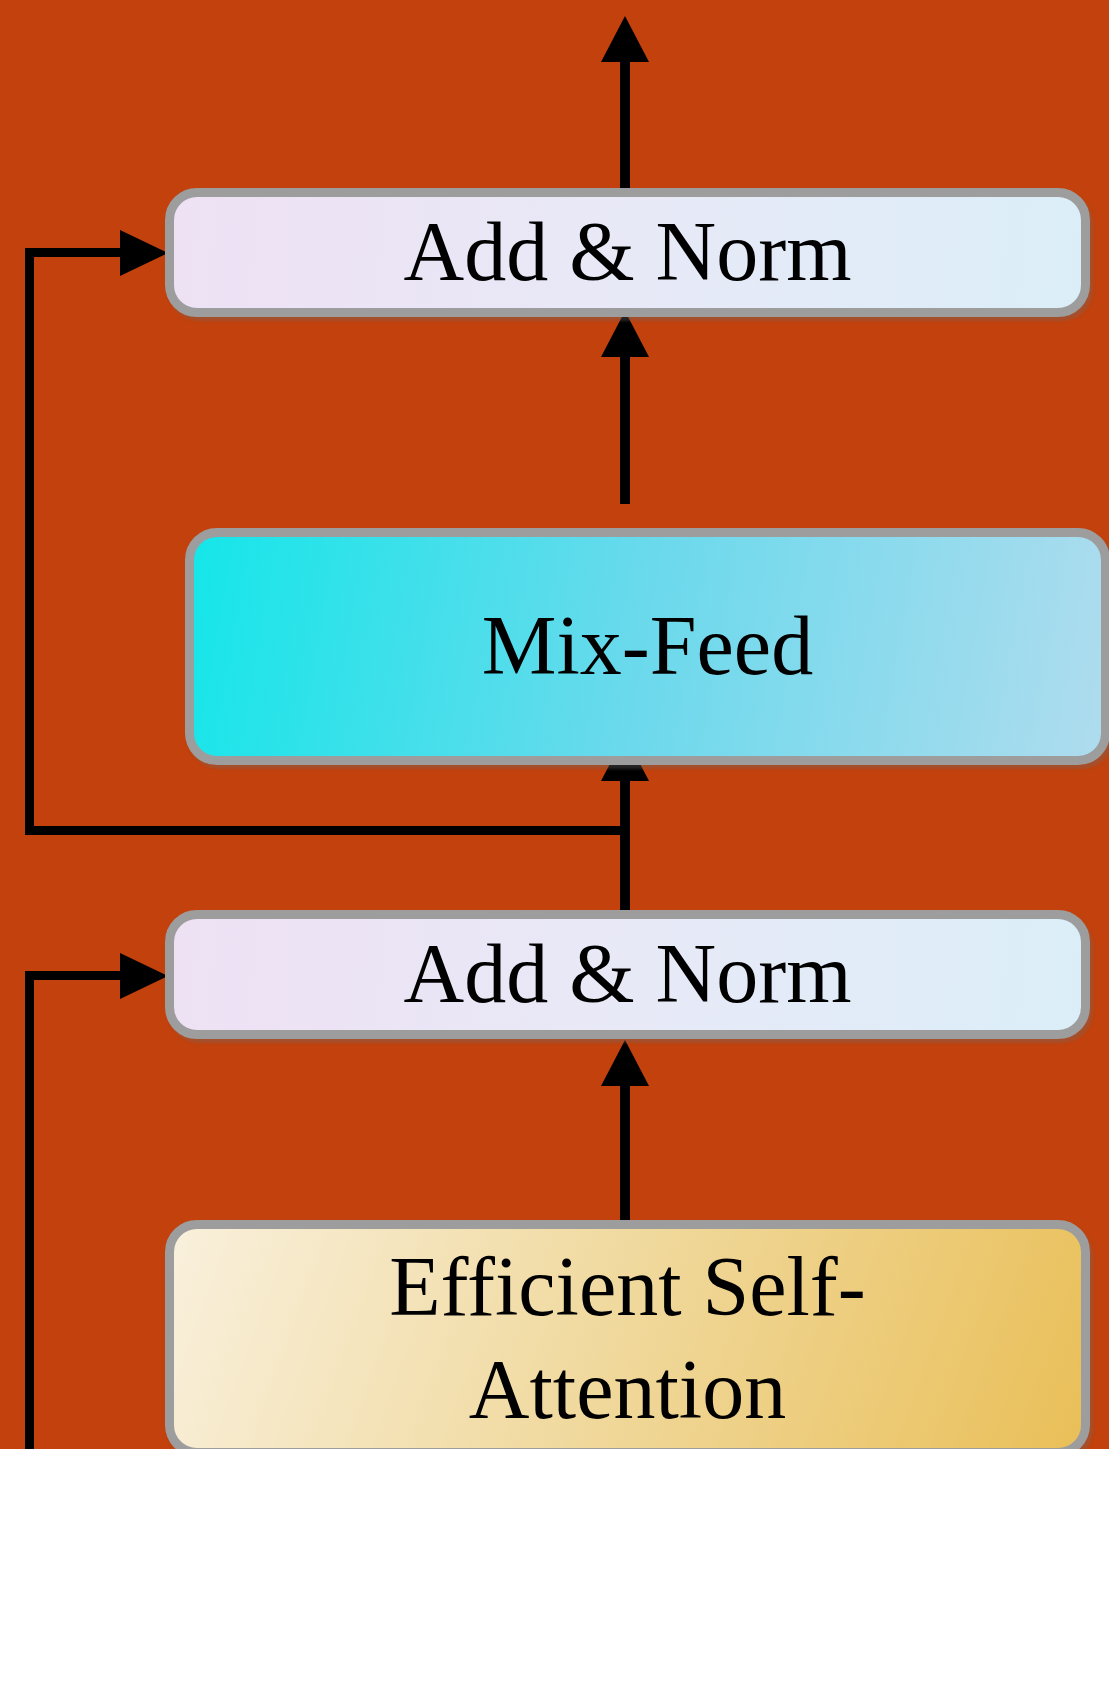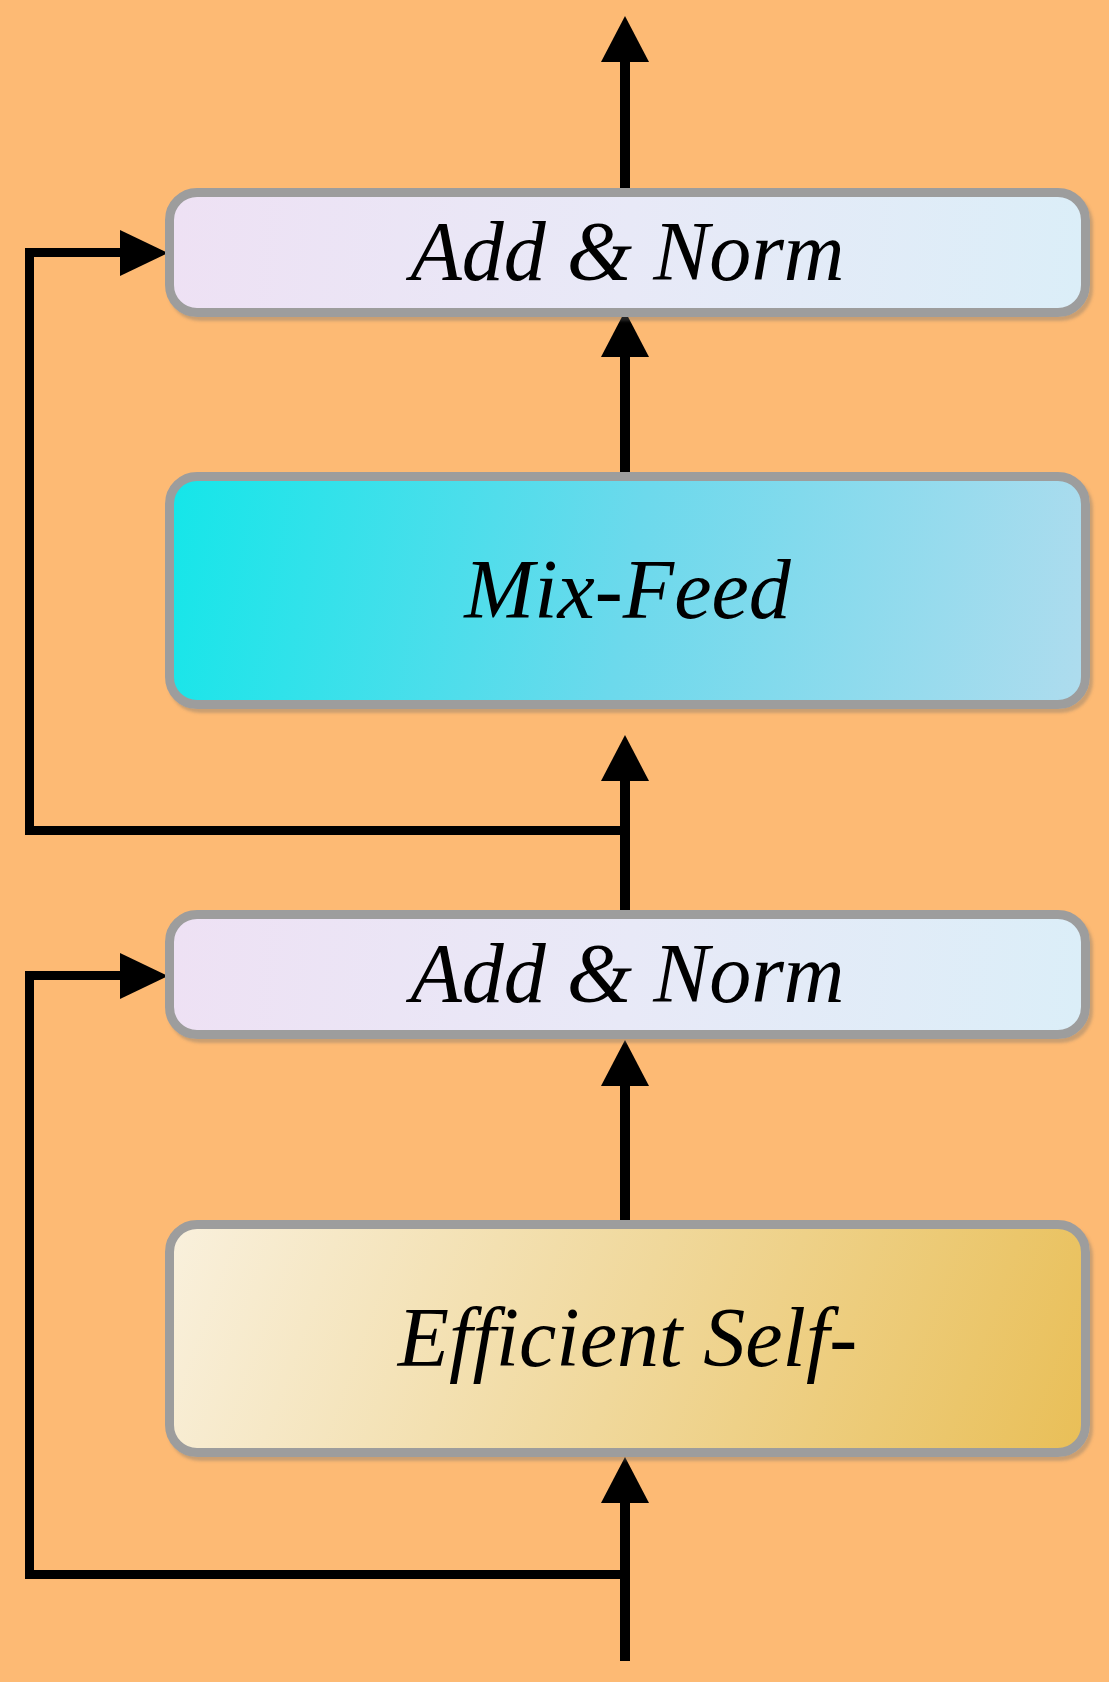--- a/index.html
+++ b/index.html
@@ -3,25 +3,24 @@
 <meta charset="utf-8">
 <style>
   html, body {
     margin: 0;
     padding: 0;
     background: #ffffff;
   }
   .canvas {
     position: relative;
     width: 1109px;
-    height: 1682px;
-    background: #fdba74;
+    height: 1449px;
+    background: #c2410c;
     overflow: hidden;
     font-family: "Liberation Serif", "DejaVu Serif", serif;
-    font-style: italic;
   }
   
   .block {
     position: absolute;
     left: 165px;
     width: 925px;
     box-sizing: border-box;
     border: 9px solid #9d9d9d;
     border-radius: 32px;
     box-shadow: 3px 4px 3px rgba(110,110,110,0.35);
@@ -31,21 +30,21 @@
     justify-content: center;
     text-align: center;
     color: #000;
   }
   .block .lbl {
     font-size: 84px;
     line-height: 1.22;
     white-space: nowrap;
   }
   .block-addnorm-top    { top: 188px;  height: 129px; }
-  .block-mixff          { top: 472px;  height: 237px; }
+  .block-mixff          { top: 528px;  height: 237px; margin-left: 20px; }
   .block-addnorm-middle { top: 910px;  height: 129px; }
   .block-esa            { top: 1220px; height: 237px; text-align: center; }
 
   
   .line {
     position: absolute;
     background: #000;
   }
   
   .seg-out        { left: 620px; top: 60px;   width: 10px; height: 130px; }
@@ -122,15 +121,16 @@
   <div class="block block-mixff" style="background: linear-gradient(100deg, rgb(21, 230, 233), rgb(108, 217, 236), rgb(174, 220, 238));">
     <span class="lbl">Mix-Feed</span>
   </div>
 
   <div class="block block-addnorm-middle" style="background: linear-gradient(95deg, rgb(238, 225, 244), rgb(232, 233, 247), rgb(219, 238, 248));">
     <span class="lbl">Add &amp; Norm</span>
   </div>
 
   <div class="block block-esa" style="background: linear-gradient(110deg, rgb(249, 240, 220), rgb(240, 216, 155), rgb(233, 191, 88));">
     <span class="lbl">Efficient Self-</span>
+    <span class="lbl">Attention</span>
   </div>
 
 </div>
 
 </body></html>

